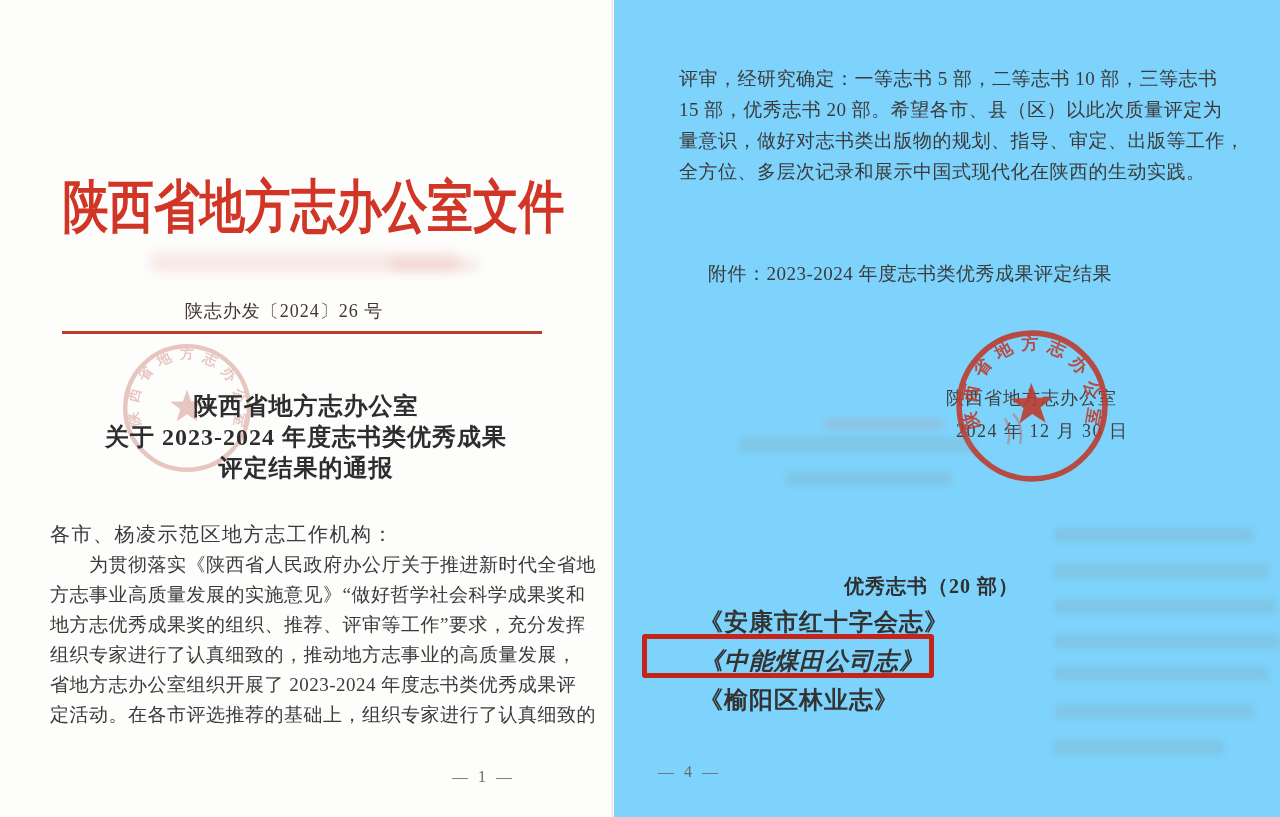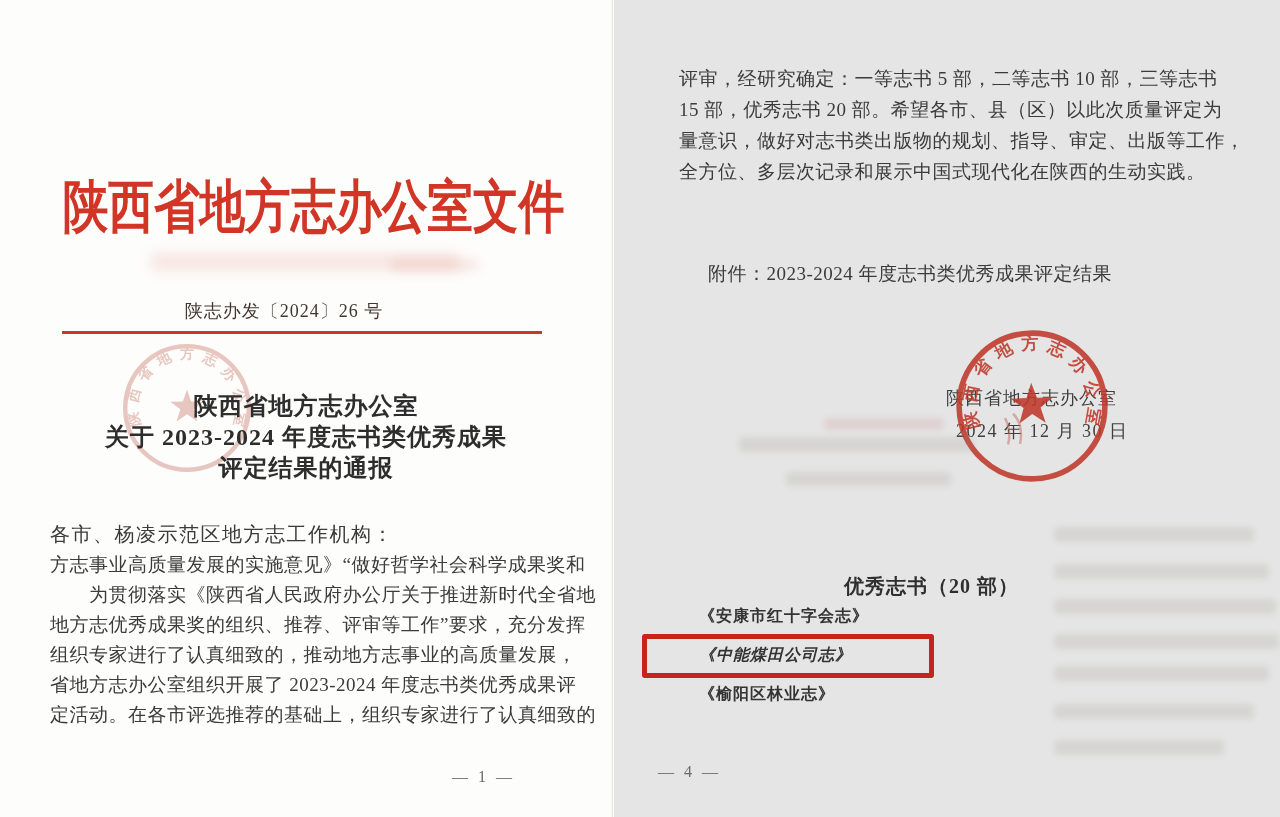--- a/index.html
+++ b/index.html
@@ -4,21 +4,21 @@
 <style>
   html,body{margin:0;padding:0;}
   .canvas{
     position:relative; width:1280px; height:817px;
     background:#fbfaf8; overflow:hidden;
     font-family:"Liberation Serif","DejaVu Serif",serif;
     color:#3b3b3b;
   }
   .page{position:absolute; top:0; bottom:0; background:#fdfdfc;}
   .page-left{left:0; width:612px;}
-  .page-right{left:614px; width:666px; background:#e5e5e5;}
+  .page-right{left:614px; width:666px; background:#7dd3fc;}
   .seam{position:absolute; top:0; bottom:0; left:611px; width:4px;
     background:linear-gradient(90deg, rgba(0,0,0,0) 0%, rgba(120,120,120,0.18) 45%, rgba(255,255,255,0.9) 60%, rgba(0,0,0,0) 100%);}
 
   
   .header-title{
     position:absolute; top:174px; left:0; width:100%; text-align:center;
     font-size:57px; font-weight:bold; color:#d13526; line-height:66px;
     white-space:nowrap;
   }
   .header-title span{display:inline-block; transform:scaleX(0.80); transform-origin:center;}
@@ -73,21 +73,21 @@
   .sign-date{
     position:absolute; top:419px; left:342px; font-size:18px; color:#3f3f3f;
     letter-spacing:1.5px; white-space:nowrap;text-align:right;
   }
   .seal{position:absolute; left:332px; top:320px; opacity:0.88; transform:rotate(-2deg);}
   .list-heading{
     position:absolute; top:573px; left:230px; font-size:20px; font-weight:bold;
     color:#2f2f2f; letter-spacing:1px; white-space:nowrap;
   }
   .book-item{
-    position:absolute; left:85px; font-size:16px; font-weight:600; color:#333;
+    position:absolute; left:85px; font-size:24px; font-weight:600; color:#333;
     letter-spacing:1px; white-space:nowrap;
   }
   .highlight-box{
     position:absolute; left:28px; top:634px; width:292px; height:44px;
     border:5px solid #c5241d; border-radius:3px; box-sizing:border-box;
     background:rgba(255,255,255,0);
   }
   .bleed{
     position:absolute; background:#8b8680; opacity:0.17; filter:blur(3px);
     border-radius:4px;
@@ -122,22 +122,22 @@
 
     <div class="title-block">
       <div>陕西省地方志办公室</div>
       <div>关于 2023-2024 年度志书类优秀成果</div>
       <div>评定结果的通报</div>
     </div>
 
     <div class="salutation">各市、杨凌示范区地方志工作机构：</div>
 
     <div class="body-block body-left">
+      <div class="bline">　　为贯彻落实《陕西省人民政府办公厅关于推进新时代全省地</div>
       <div class="bline">方志事业高质量发展的实施意见》“做好哲学社会科学成果奖和</div>
-      <div class="bline">　　为贯彻落实《陕西省人民政府办公厅关于推进新时代全省地</div>
       <div class="bline">地方志优秀成果奖的组织、推荐、评审等工作”要求，充分发挥</div>
       <div class="bline">组织专家进行了认真细致的，推动地方志事业的高质量发展，</div>
       <div class="bline">省地方志办公室组织开展了 2023-2024 年度志书类优秀成果评</div>
       <div class="bline">定活动。在各市评选推荐的基础上，组织专家进行了认真细致的</div>
     </div>
 
     <div class="pageno pageno-left">— 1 —</div>
   </div>
 
   <div class="seam"></div>

